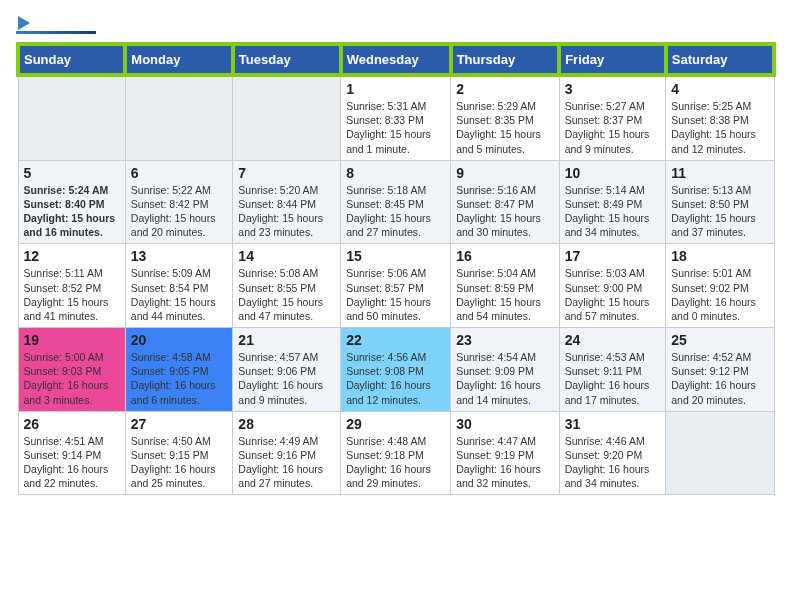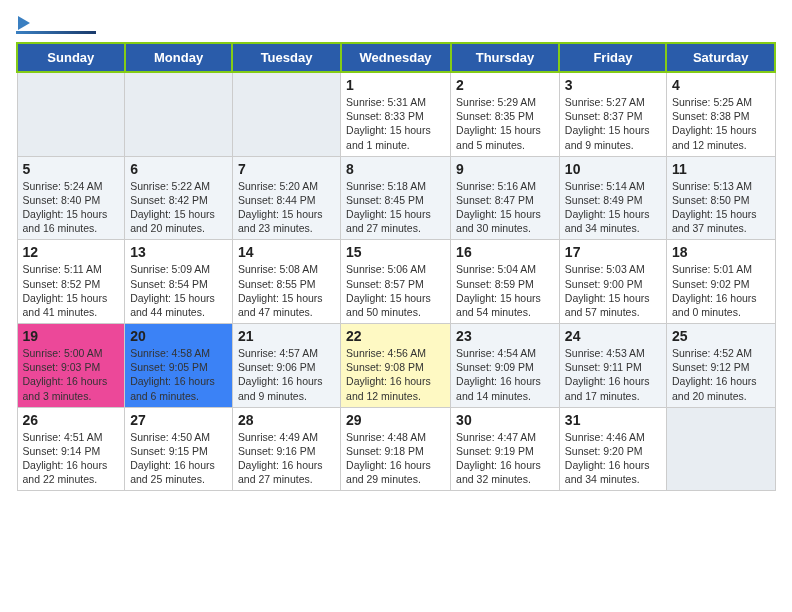--- a/index.html
+++ b/index.html
@@ -36,24 +36,24 @@
     }
     .calendar-table {
       width: 100%;
       border-collapse: collapse;
       font-size: 11px;
     }
     .calendar-table th {
       background: #2a5caa;
       color: #fff;
       padding: 6px 4px;
-      text-align: center;
+      text-align: left;
       font-size: 13px;
       font-weight: bold;
-      border: 2px solid #84cc16;
+      border: 4px solid #84cc16;
     }
     .calendar-table td {
       border: 1px solid #ccc;
       padding: 4px 5px;
       vertical-align: top;
       width: 113px;
       min-height: 80px;
       background: #fff;
     }
     .calendar-table tr:nth-child(even) td {
@@ -150,21 +150,21 @@
         <td><span class="day-number">3</span><span class="day-info" style="white-space: pre-line;">Sunrise: 5:27 AM
 Sunset: 8:37 PM
 Daylight: 15 hours
 and 9 minutes.</span></td>
         <td><span class="day-number">4</span><span class="day-info" style="white-space: pre-line;">Sunrise: 5:25 AM
 Sunset: 8:38 PM
 Daylight: 15 hours
 and 12 minutes.</span></td>
       </tr>
       <tr>
-        <td style="background: rgb(240, 244, 248);"><span class="day-number">5</span><span class="day-info" style="white-space: pre-line;">Sunrise: 5:24 AM
+        <td style="background: rgb(240, 244, 248);"><span class="day-number">5</span><span class="day-info" style="white-space: pre-line; font-weight: bold;">Sunrise: 5:24 AM
 Sunset: 8:40 PM
 Daylight: 15 hours
 and 16 minutes.</span></td>
         <td style="background: rgb(240, 244, 248);"><span class="day-number">6</span><span class="day-info" style="white-space: pre-line;">Sunrise: 5:22 AM
 Sunset: 8:42 PM
 Daylight: 15 hours
 and 20 minutes.</span></td>
         <td style="background: rgb(240, 244, 248);"><span class="day-number">7</span><span class="day-info" style="white-space: pre-line;">Sunrise: 5:20 AM
 Sunset: 8:44 PM
 Daylight: 15 hours
@@ -222,21 +222,21 @@
 Daylight: 16 hours
 and 3 minutes.</span></td>
         <td style="background: #3b82f6;"><span class="day-number">20</span><span class="day-info" style="white-space: pre-line;">Sunrise: 4:58 AM
 Sunset: 9:05 PM
 Daylight: 16 hours
 and 6 minutes.</span></td>
         <td style="background: rgb(240, 244, 248);"><span class="day-number">21</span><span class="day-info" style="white-space: pre-line;">Sunrise: 4:57 AM
 Sunset: 9:06 PM
 Daylight: 16 hours
 and 9 minutes.</span></td>
-        <td style="background: #fef9c3;"><span class="day-number">22</span><span class="day-info" style="white-space: pre-line; text-align: right;">Sunrise: 4:56 AM
+        <td style="background: #7dd3fc;"><span class="day-number">22</span><span class="day-info" style="white-space: pre-line; text-align: right;">Sunrise: 4:56 AM
 Sunset: 9:08 PM
 Daylight: 16 hours
 and 12 minutes.</span></td>
         <td style="background: rgb(240, 244, 248);"><span class="day-number">23</span><span class="day-info" style="white-space: pre-line;">Sunrise: 4:54 AM
 Sunset: 9:09 PM
 Daylight: 16 hours
 and 14 minutes.</span></td>
         <td style="background: rgb(240, 244, 248);"><span class="day-number">24</span><span class="day-info" style="white-space: pre-line;">Sunrise: 4:53 AM
 Sunset: 9:11 PM
 Daylight: 16 hours

